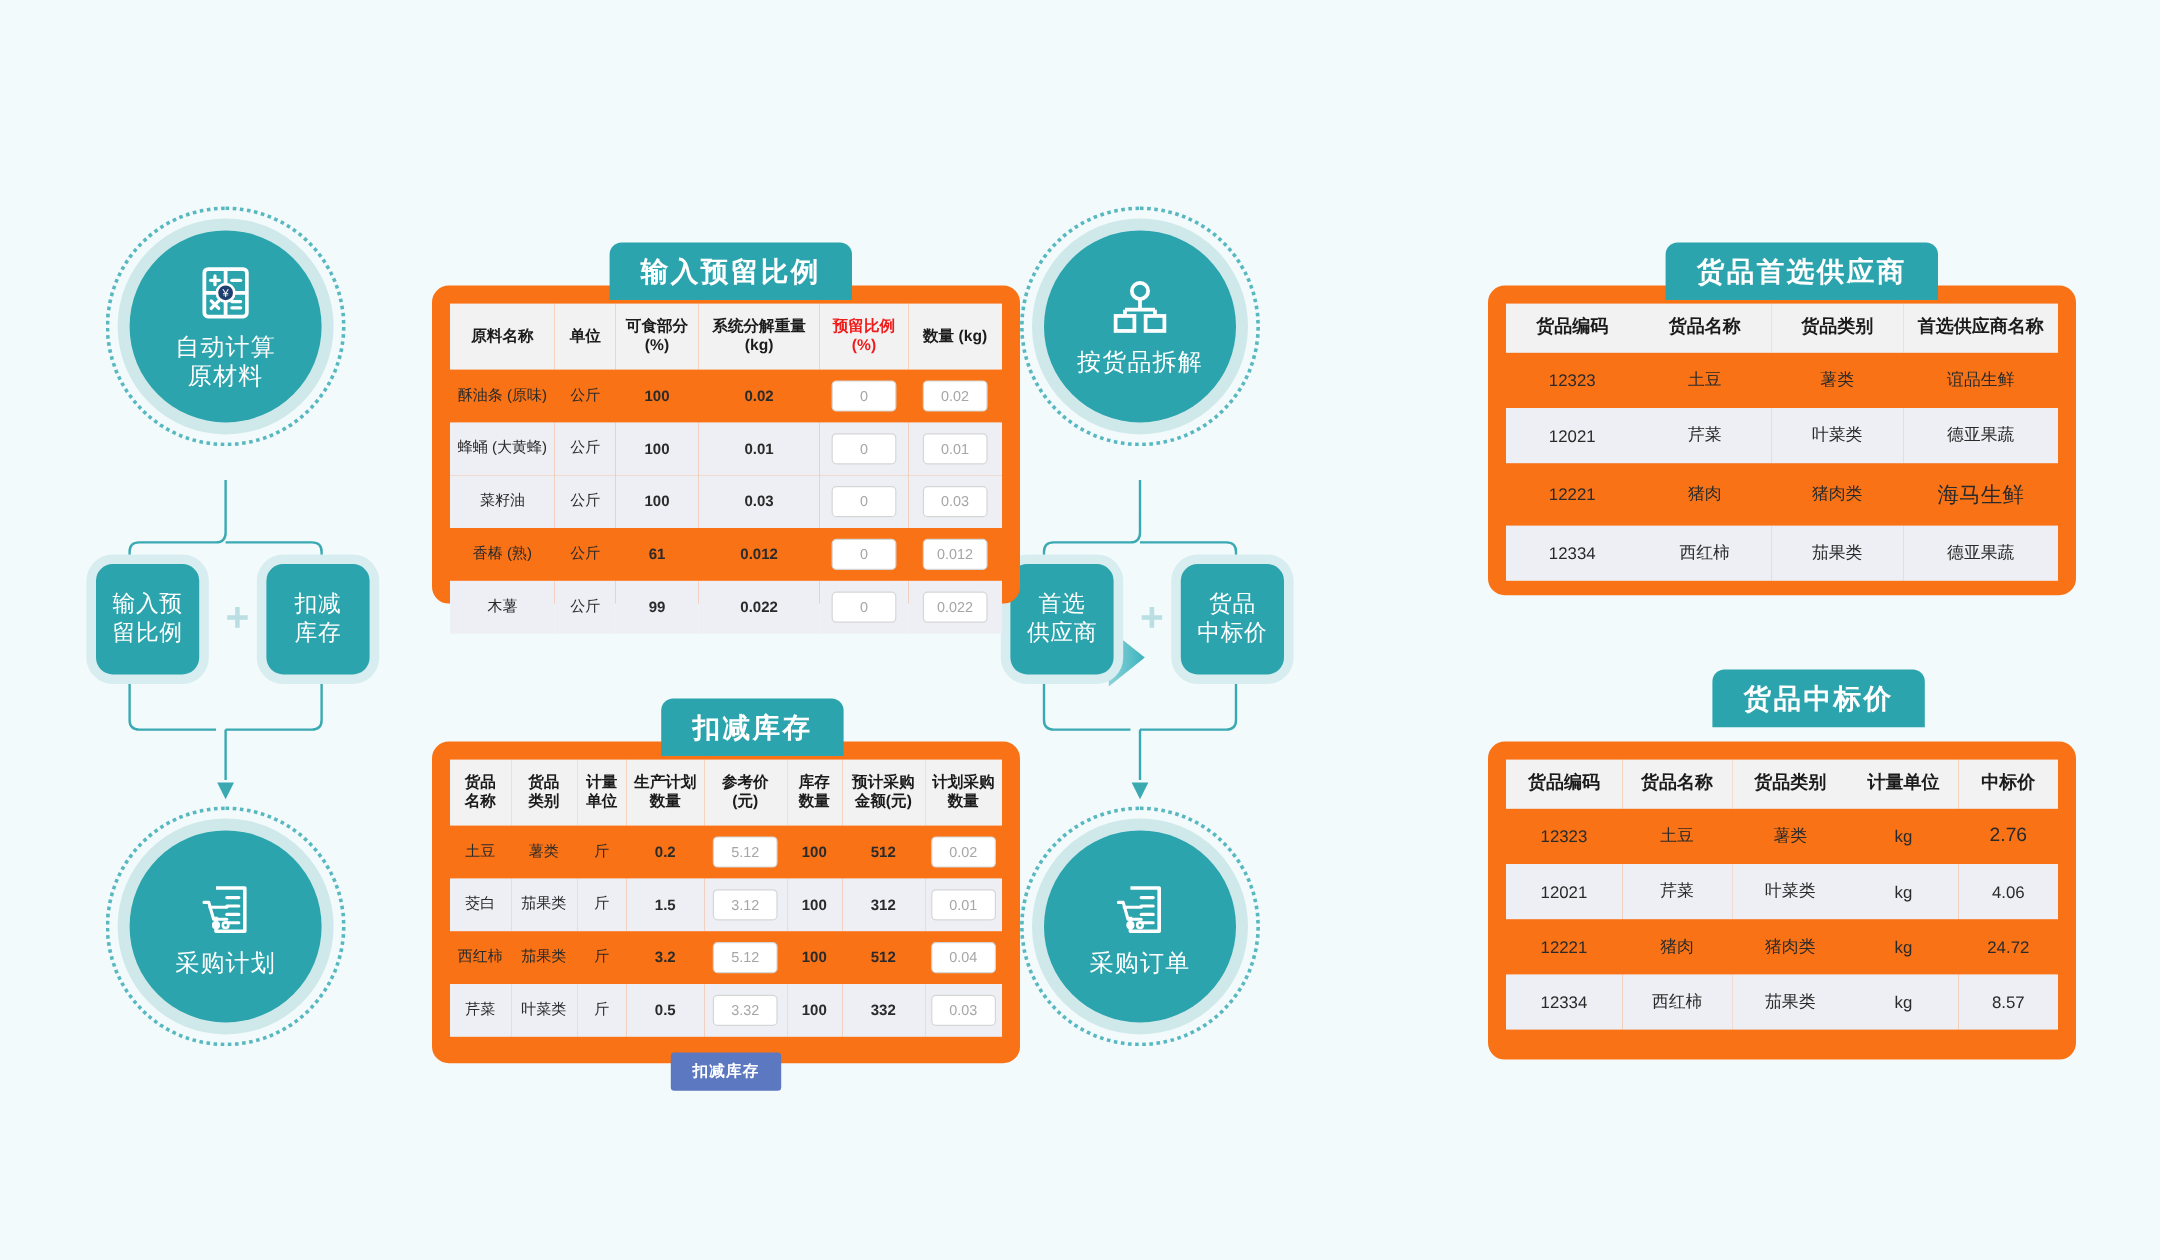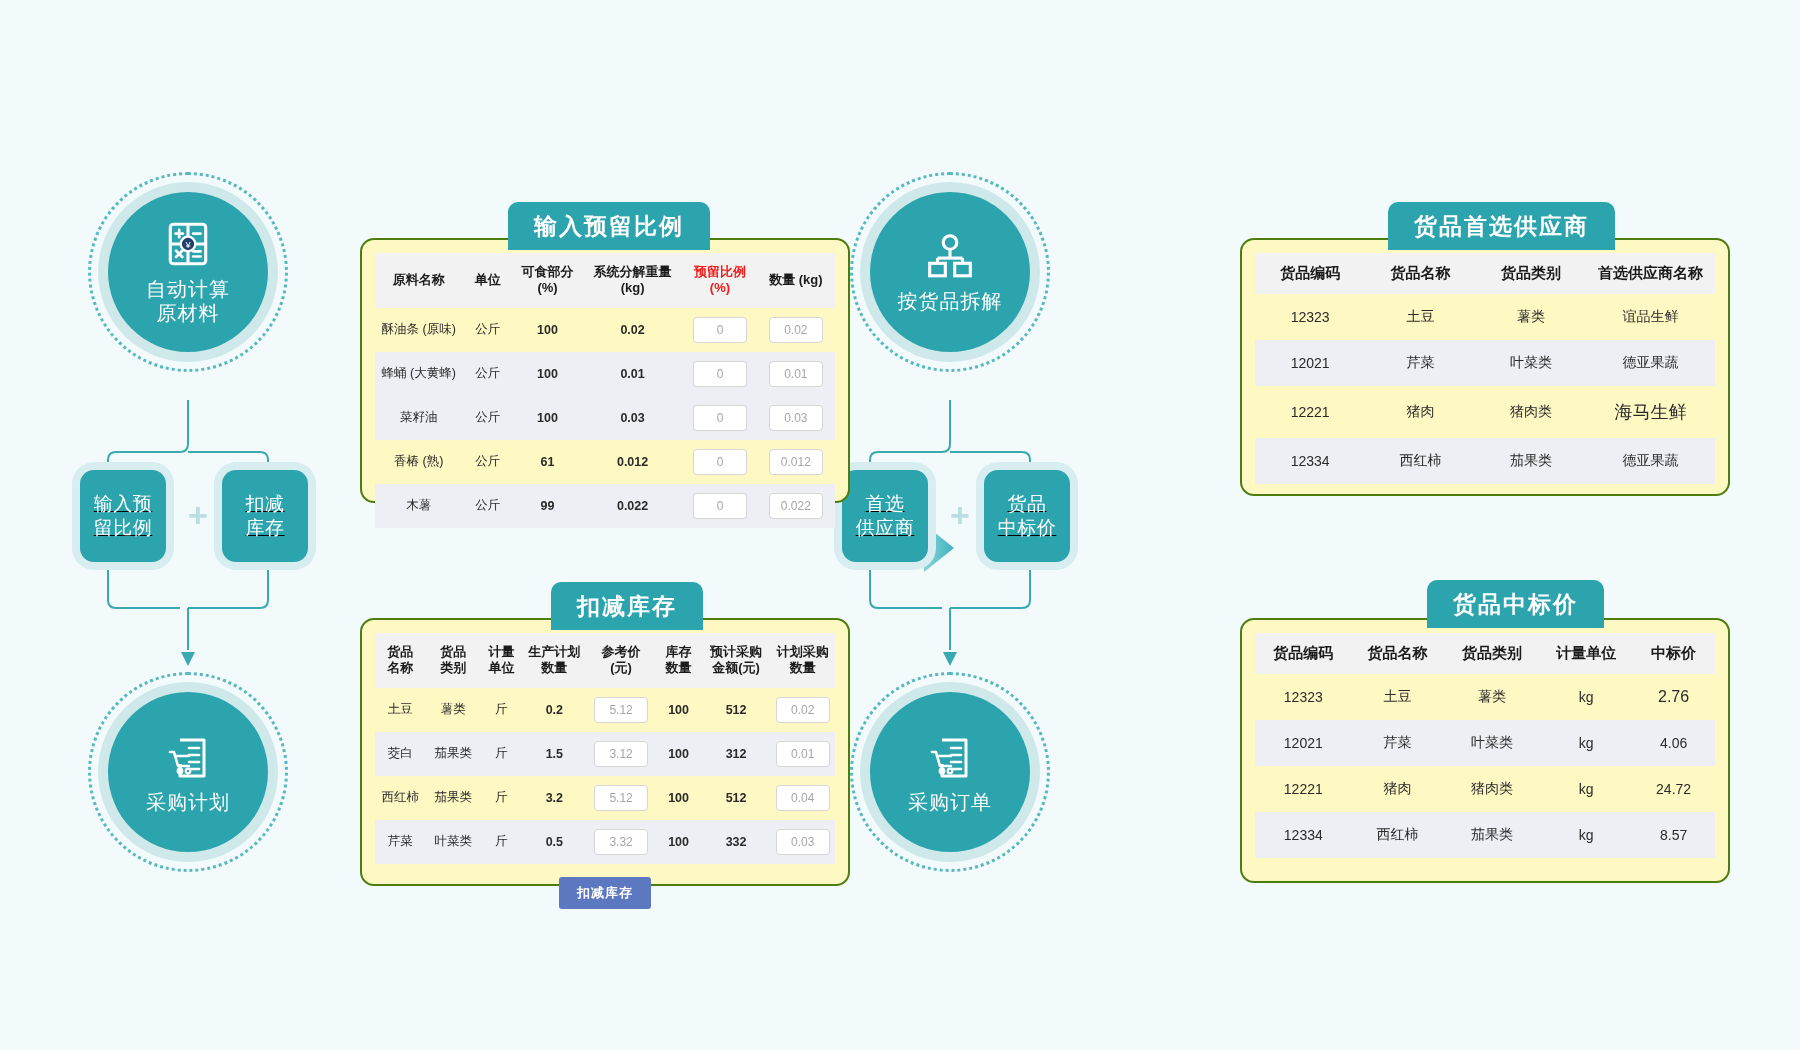--- a/index.html
+++ b/index.html
@@ -38,37 +38,37 @@
     color: #ffffff; font-size: 20px; font-weight: 400;
     line-height: 1.2; text-align: center; letter-spacing: 1px;
   }
 
   .flowbox {
     position: absolute;
     width: 86px; height: 92px;
     border-radius: 14px;
     background: #2ba4ad;
     box-shadow: 0 0 0 8px #d7edef;
-    display: flex; align-items: center; justify-content: center; text-decoration: underline;
+    display: flex; align-items: center; justify-content: center;
   }
   .flowbox span {
     color: #fff; font-size: 19px; line-height: 1.25;
     text-align: center; letter-spacing: .5px;
   }
   .plus-sign {
     position: absolute; color: #b9dfe3;
     font-size: 34px; font-weight: 700; line-height: 1;
   }
   .conn { position: absolute; }
 
   
   .panel {
     position: absolute;
-    background: #fef9c3;
-    border: 2px solid #4d7c0f;
+    background: #f97316;
+    border: 2px solid #f97316;
     border-radius: 14px;
   }
   .panel-title {
     position: absolute;
     background: #2ba4ad;
     border-radius: 10px 10px 0 0;
     color: #fff;
     font-size: 23px;
     font-weight: 700;
     letter-spacing: 2px;
@@ -487,21 +487,21 @@
         <tr class="alt">
           <td class="nb" style="font-size:14px;padding:14px 2px">12334</td>
           <td class="nb" style="font-size:14px;padding:14px 2px">西红柿</td>
           <td class="nb" style="font-size:14px;padding:14px 2px">茄果类</td>
           <td class="nb" style="font-size:14px;padding:14px 2px">德亚果蔬</td>
         </tr>
       </tbody>
     </table>
   </div>
 
-  <div class="panel-title" style="left:1427px; top:580px;">货品中标价</div>
+  <div class="panel-title" style="left:1427px; top:558px;">货品中标价</div>
   <div class="panel" style="left:1240px; top:618px; width:490px; height:265px;">
     <table class="dt">
       <colgroup>
           <col style="width:21%">
           <col style="width:20%">
           <col style="width:21%">
           <col style="width:20%">
           <col style="width:18%">
         </colgroup>
       <thead>

